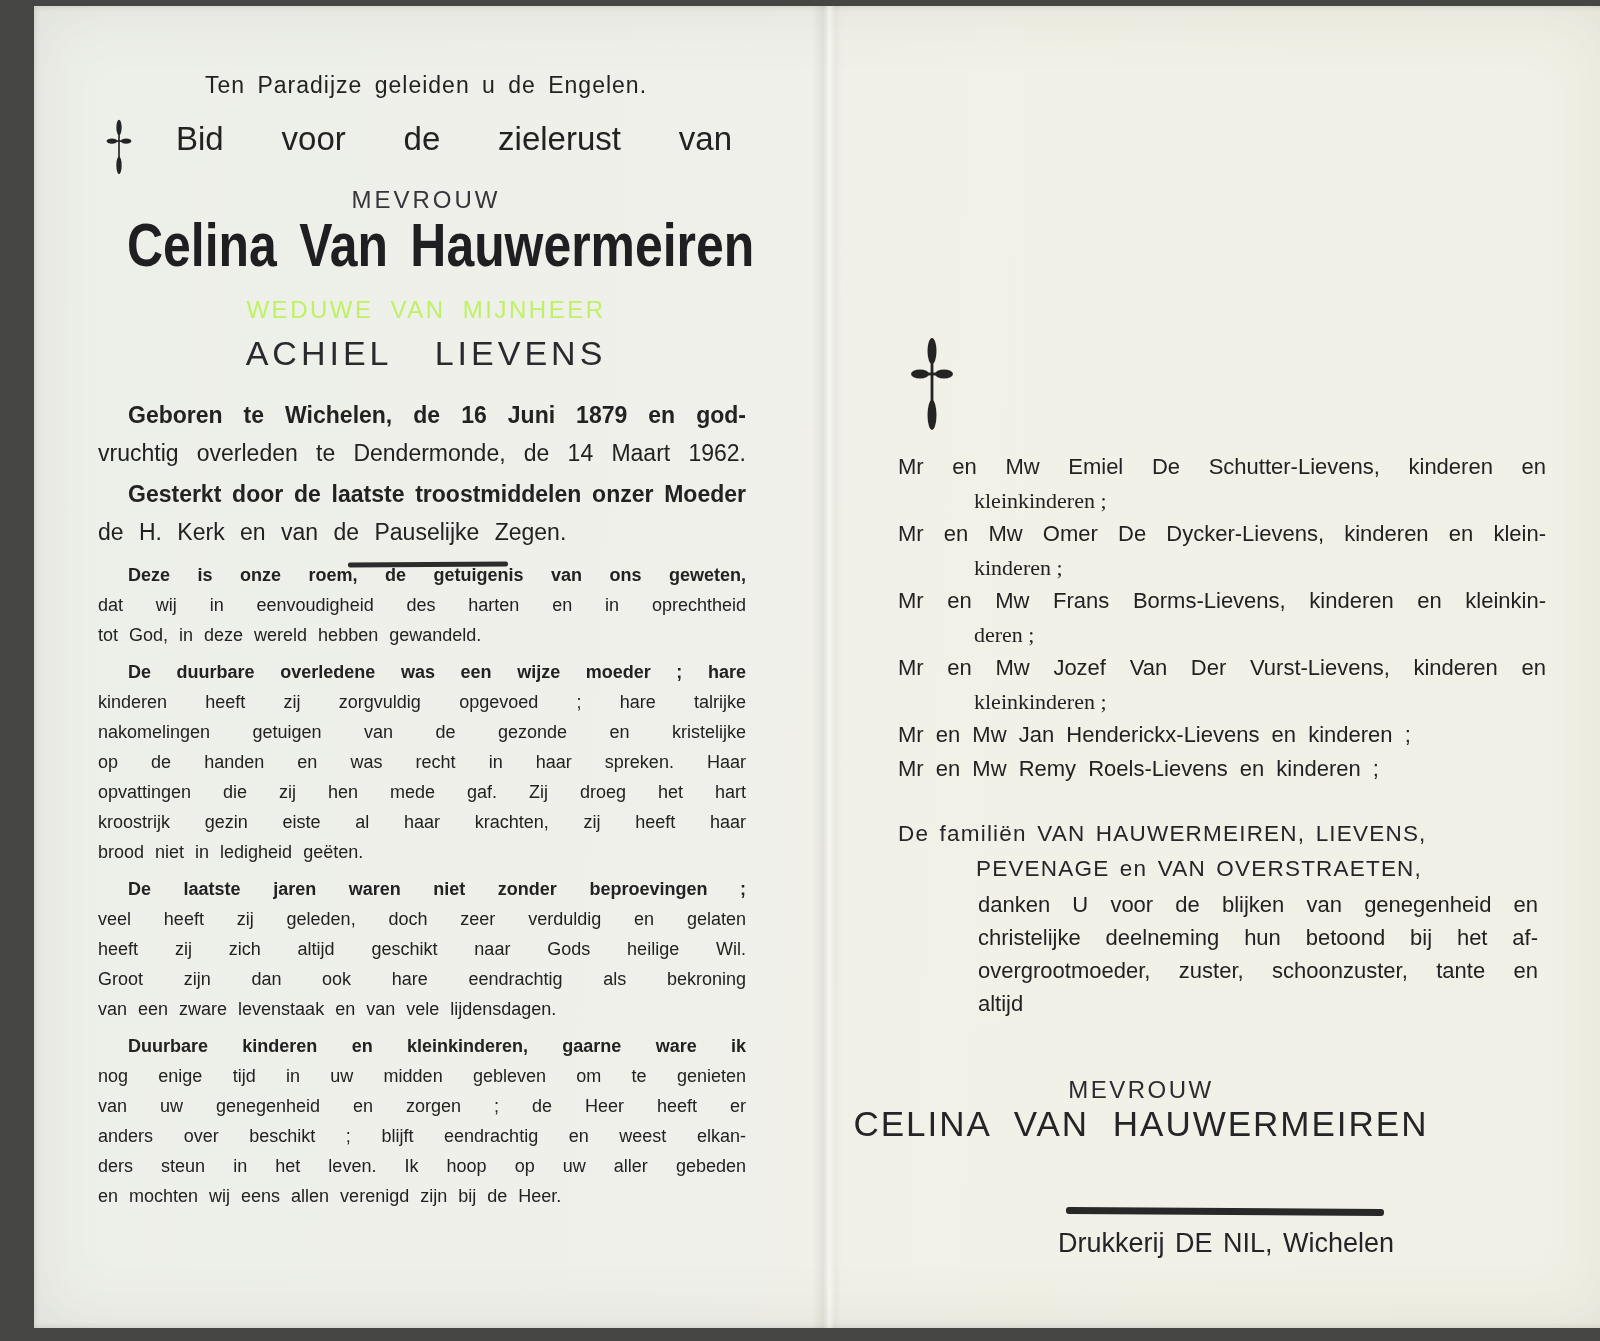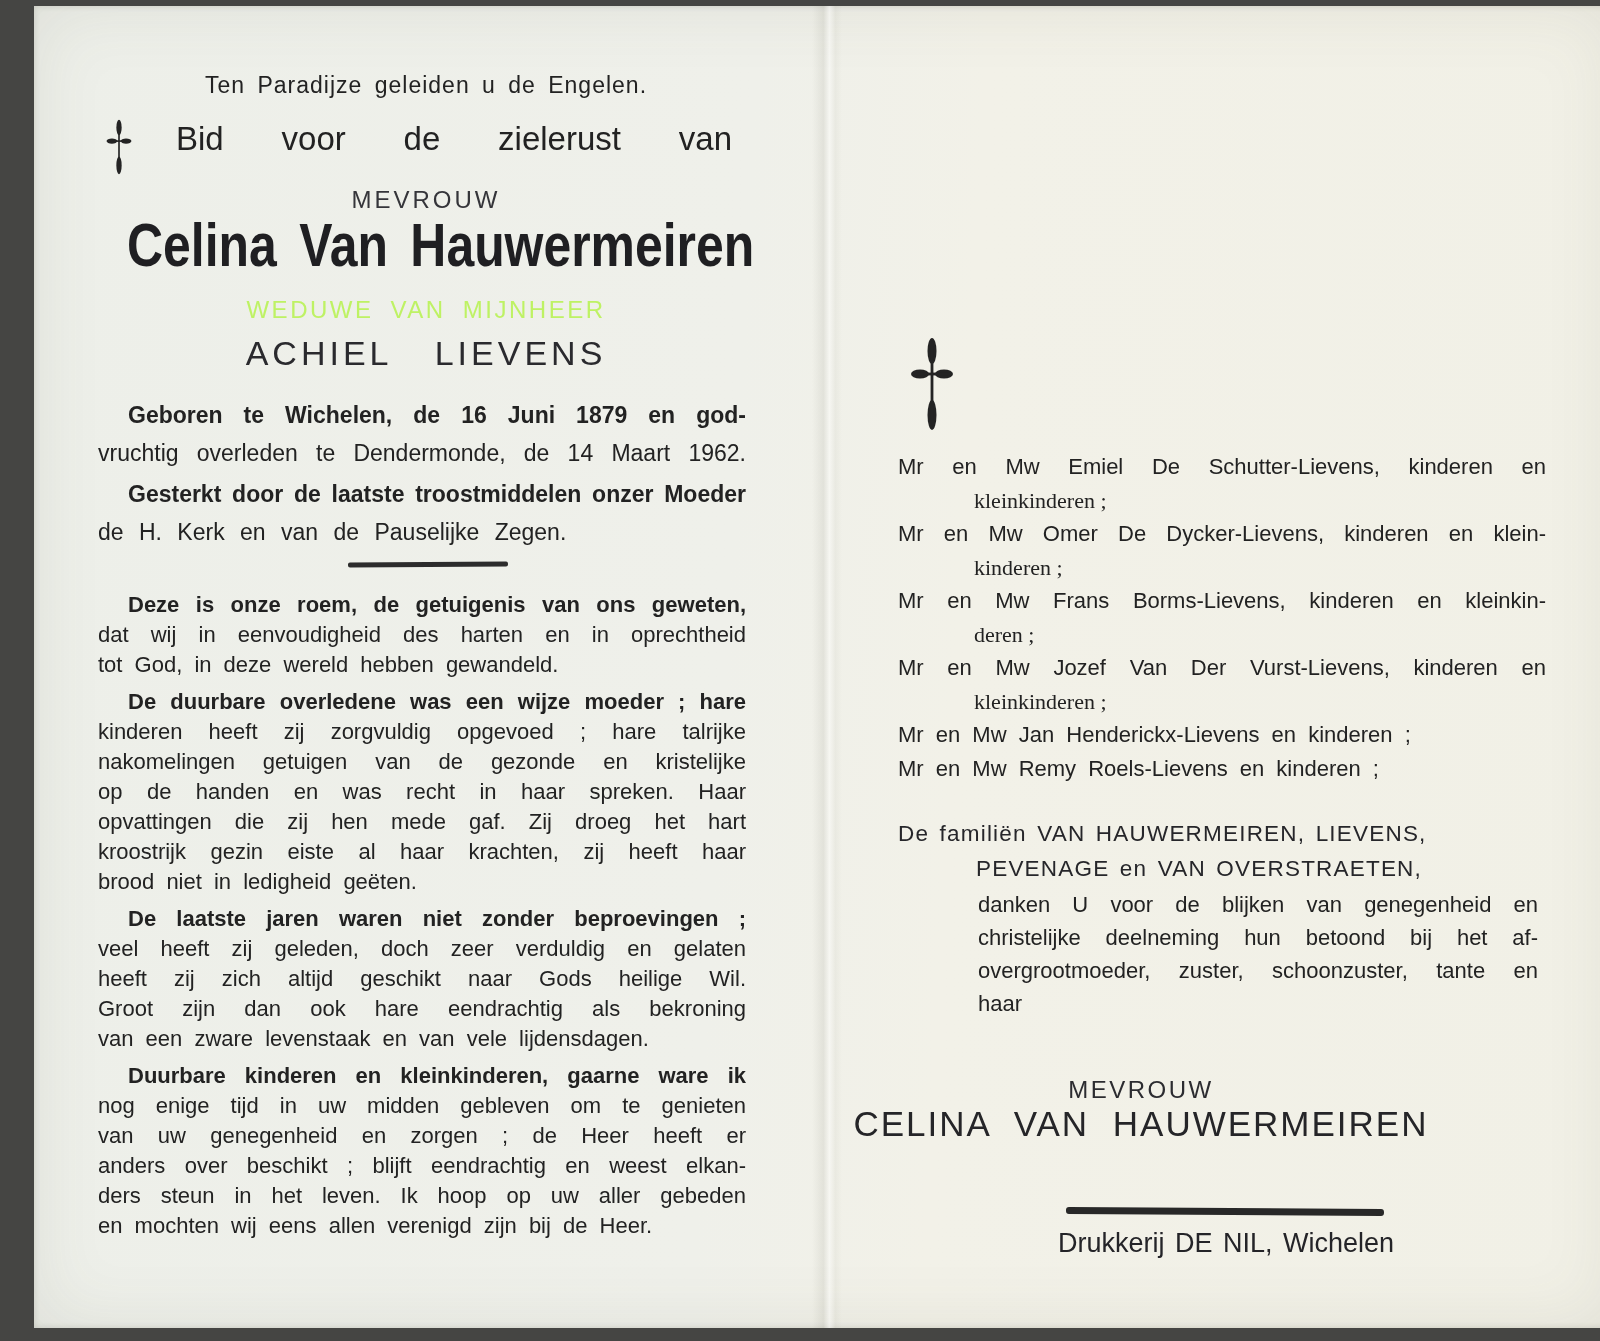--- a/index.html
+++ b/index.html
@@ -32,21 +32,21 @@
   #lhon  { left:100px; top:186px; width:600px; font-size:24px; letter-spacing:3px; color:#35353a; text-align:center; }
   #lname { left:50px;  top:210px; width:700px; text-align:center; line-height:70px; }
   #lname span { display:inline-block; font-size:58px; font-weight:bold; color:#1f1f22;
                 word-spacing:10px; transform:scale(0.86,1.06); transform-origin:center; white-space:nowrap; }
   #lwid  { left:100px; top:296px; width:600px; font-size:24px; letter-spacing:2.5px; word-spacing:8px; text-align:center; color:#bef264; }
   #lhus  { left:100px; top:334px; width:600px; font-size:34px; letter-spacing:4px; word-spacing:30px; text-align:center; color:#2a2a2e; }
   #vitals{ left:72px;  top:396px; width:648px; font-size:23px; line-height:38px; }
   #vitals .p2 { margin-top:3px; }
   #vitals .last { word-spacing:9px; }
   #ldiv  { left:322px; top:562px; width:160px; height:5px; background:#2c2c2c; border-radius:2px; transform:rotate(-0.4deg); }
-  #lbody { left:72px;  top:590px; width:648px; font-size:22px; line-height:30px; }
+  #lbody { left:72px;  top:560px; width:648px; font-size:18px; line-height:30px; }
   #lbody .p { margin-bottom:7px; }
 
   
   #rcross { left:884px; top:336px; width:44px; height:96px; }
   #mourn  { left:872px; top:450px; width:648px; font-size:22px; line-height:33.5px; }
   #mourn .cont   { margin-left:76px; text-align:left;font-family:Liberation Serif, serif; }
   #mourn .single { word-spacing:6px; }
   #fams   { left:872px; top:816px; width:648px; font-size:22.5px; line-height:35px; letter-spacing:1.2px; word-spacing:3px; color:#26262a; }
   #fams .fam2 { margin-left:78px; }
   #thanks { left:952px; top:888px; width:560px; font-size:22px; line-height:33px; }
@@ -165,20 +165,20 @@
 
   <div class="blk" id="fams">
     <div class="line">De familiën VAN HAUWERMEIREN, LIEVENS,</div>
     <div class="line fam2">PEVENAGE en VAN OVERSTRAETEN,</div>
   </div>
 
   <div class="blk" id="thanks">
     <div class="line j">danken U voor de blijken van genegenheid en</div>
     <div class="line j">christelijke deelneming hun betoond bij het af-</div>
     <div class="line j">overgrootmoeder, zuster, schoonzuster, tante en</div>
-    <div class="line last">haar</div>
+    <div class="line last">altijd</div>
   </div>
 
   <div class="blk" id="rhon">MEVROUW</div>
   <div class="blk" id="rname">CELINA VAN HAUWERMEIREN</div>
   <div class="blk" id="rdiv"></div>
   <div class="blk" id="printer">Drukkerij DE NIL, Wichelen</div>
 </div>
 
 </body></html>

